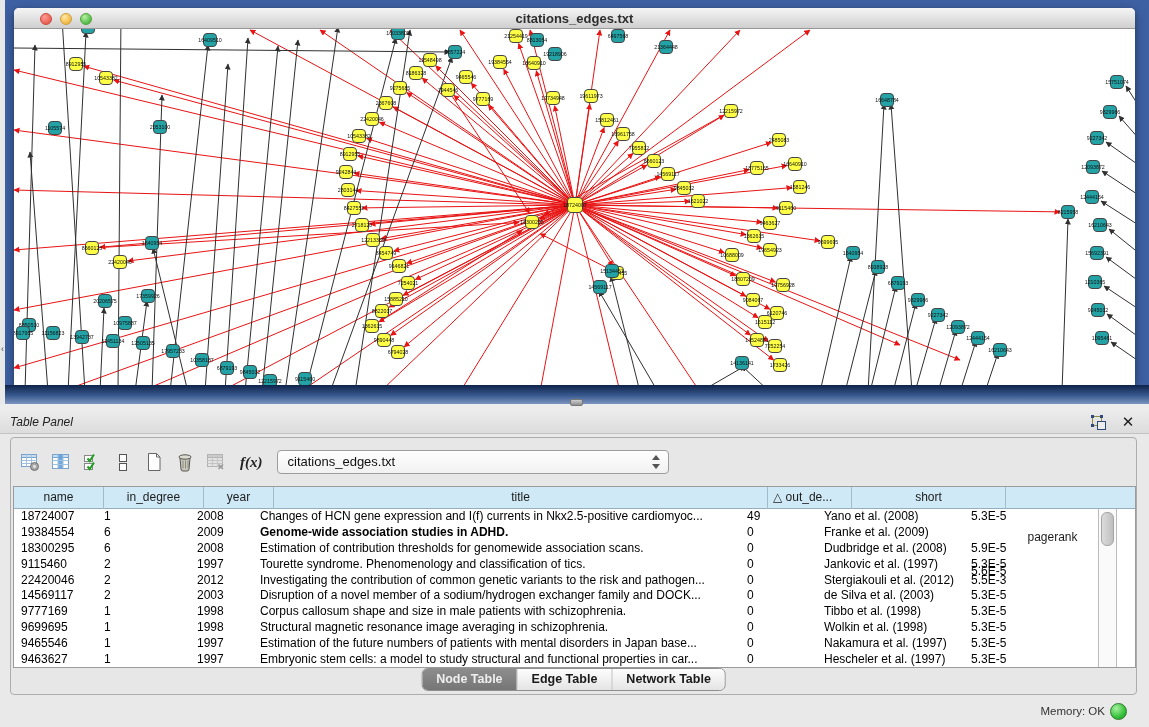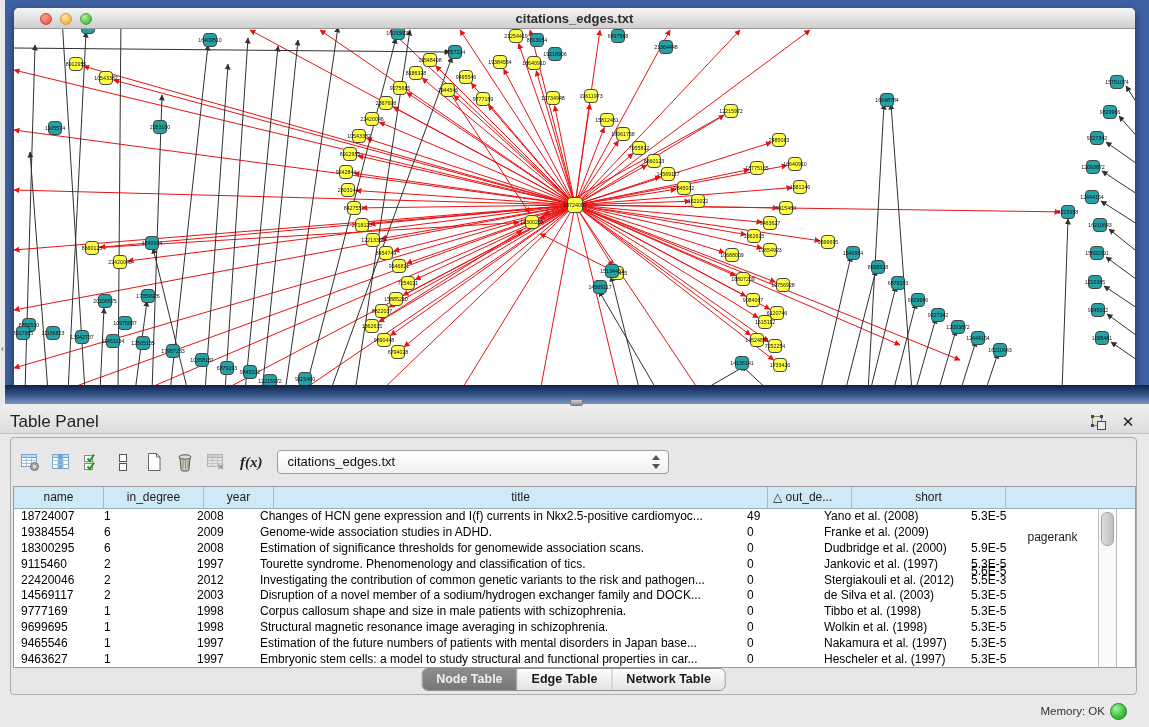--- a/index.html
+++ b/index.html
@@ -24,21 +24,21 @@
   .tl.green{left:66px;background:radial-gradient(circle at 35% 30%,#b7f0a1,#61c354 60%,#3fa232);border:1px solid #51a23f;}
   .canvas{position:absolute;left:0;top:21px;width:1121px;height:356px;background:#fff;overflow:hidden;}
   
   .divider{position:absolute;left:0;top:404px;width:1149px;height:6px;background:#ededed;}
   .divider .handle{position:absolute;left:570px;top:-5px;width:11px;height:5px;border-radius:2px;
        background:linear-gradient(#cfcfcf,#8f8f8f);border:1px solid #777;}
   
   .table-panel{position:absolute;left:0;top:410px;width:1149px;height:288px;background:#e9e9e9;}
   .tp-header{position:absolute;left:0;top:0;width:100%;height:24px;
        background:linear-gradient(#ececec,#dcdcdc);border-bottom:1px solid #c3c3c3;box-sizing:border-box;}
-  .tp-header .tp-title{position:absolute;left:10px;top:0;height:24px;line-height:24px;font-size:17px;color:#222;}
+  .tp-header .tp-title{position:absolute;left:10px;top:0;height:24px;line-height:24px;font-size:12px;color:#222;font-style:italic;}
   .float-ic{position:absolute;right:40px;top:3px;width:20px;height:20px;cursor:pointer;}
   .close-ic{position:absolute;right:12px;top:1px;width:18px;height:22px;line-height:22px;
        font-size:15px;font-weight:700;color:#1a1a1a;text-align:center;cursor:pointer;}
   .panel-box{position:absolute;left:10px;top:27px;width:1127px;height:258px;box-sizing:border-box;
        border:1px solid #adadad;border-radius:4px;background:#e7e7e7;}
   
   .toolbar{position:absolute;left:6px;top:5px;height:38px;display:flex;align-items:center;}
   .tbtn{width:26px;height:30px;display:flex;align-items:center;justify-content:center;margin-right:5px;cursor:pointer;}
   .fx{font-family:"Liberation Serif","DejaVu Serif",serif;font-style:italic;font-weight:700;
       font-size:15px;color:#222;margin:0 14px 0 6px;}
@@ -566,32 +566,32 @@
             <div class="tcell" style="width: 63px;">2008</div>
             <div class="tcell" style="width: 487px;">Changes of HCN gene expression and I(f) currents in Nkx2.5-positive cardiomyoc...</div>
             <div class="tcell" style="width: 77px;">49</div>
             <div class="tcell" style="width: 147px;">Yano et al. (2008)</div>
             <div class="tcell" style="width: 87px;">5.3E-5</div>
           </div>
           <div class="trow">
             <div class="tcell" style="width: 83px;">19384554</div>
             <div class="tcell" style="width: 93px;">6</div>
             <div class="tcell" style="width: 63px;">2009</div>
-            <div class="tcell" style="width: 487px;">Genome-wide association studies in ADHD.</div>
+            <div class="tcell" style="width: 487px; font-weight: bold;">Genome-wide association studies in ADHD.</div>
             <div class="tcell" style="width: 77px;">0</div>
             <div class="tcell" style="width: 147px;">Franke et al. (2009)</div>
             <div class="tcell" style="width: 87px; margin-top: 39px;">5.6E-5</div>
           </div>
           <div class="trow">
             <div class="tcell" style="width: 83px;">18300295</div>
             <div class="tcell" style="width: 93px;">6</div>
             <div class="tcell" style="width: 63px;">2008</div>
-            <div class="tcell" style="width: 487px;">Estimation of significance thresholds for genomewide association scans.</div>
-            <div class="tcell" style="width: 77px;">0</div>
-            <div class="tcell" style="width: 147px;">Dudbridge et al. (2000)</div>
+            <div class="tcell" style="width: 487px;">Estimation of contribution thresholds for genomewide association scans.</div>
+            <div class="tcell" style="width: 77px;">0</div>
+            <div class="tcell" style="width: 147px;">Dudbridge et al. (2008)</div>
             <div class="tcell" style="width: 87px;">5.9E-5</div>
           </div>
           <div class="trow">
             <div class="tcell" style="width: 83px;">9115460</div>
             <div class="tcell" style="width: 93px;">2</div>
             <div class="tcell" style="width: 63px;">1997</div>
             <div class="tcell" style="width: 487px;">Tourette syndrome. Phenomenology and classification of tics.</div>
             <div class="tcell" style="width: 77px;">0</div>
             <div class="tcell" style="width: 147px;">Jankovic et al. (1997)</div>
             <div class="tcell" style="width: 87px;">5.3E-5</div>

